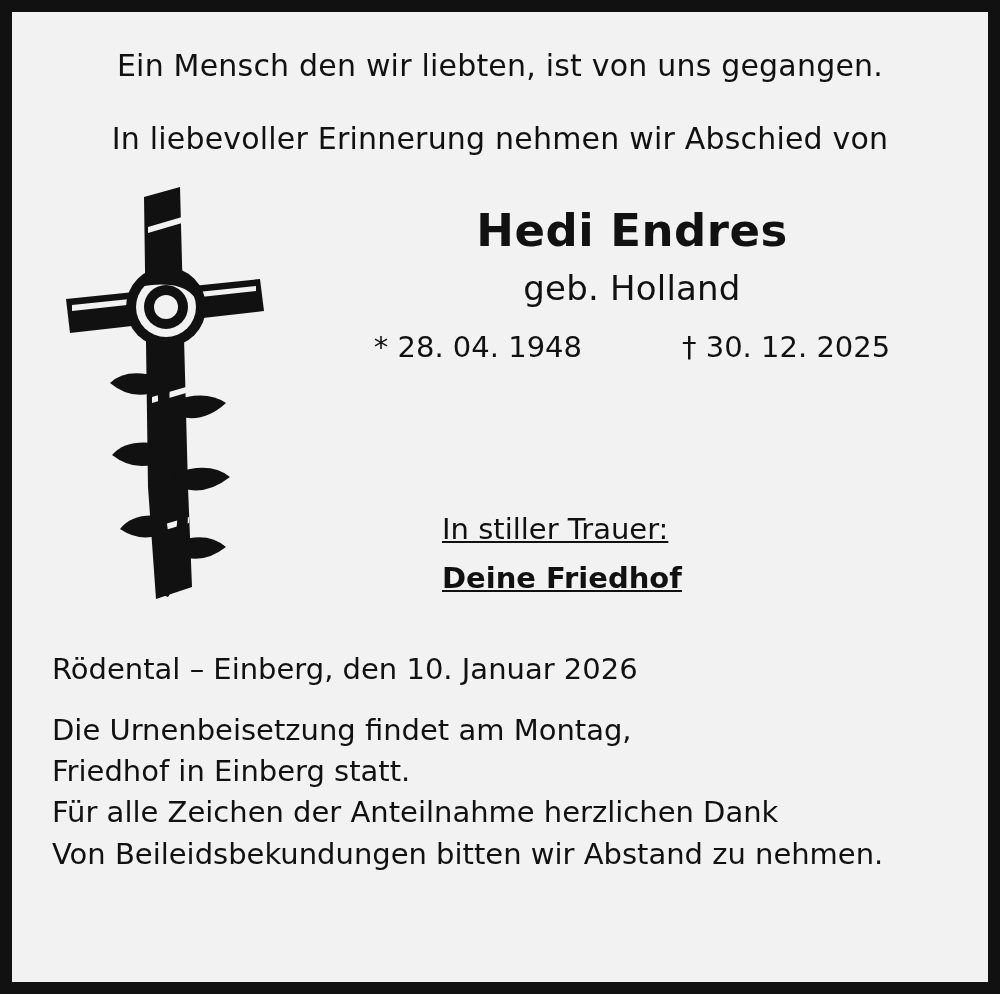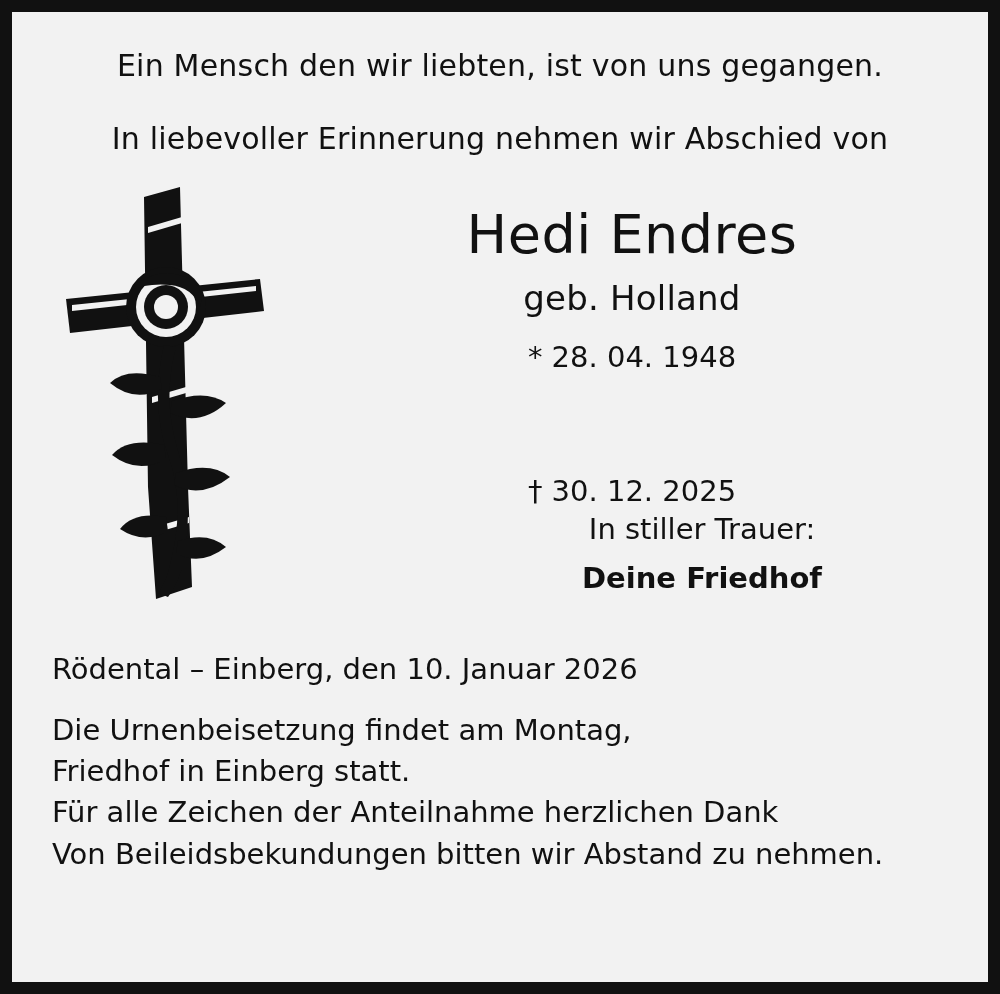--- a/index.html
+++ b/index.html
@@ -51,49 +51,48 @@
   }
   
   .name-block {
     position: absolute;
     left: 300px;
     top: 195px;
     width: 640px;
     text-align: center;
   }
   .name {
-    font-size: 54px;
-    font-weight: 400;
+    font-size: 45px;
+    font-weight: 700;
     line-height: 1.05;
     letter-spacing: 0.5px;
   }
   .maiden {
     margin-top: 14px;
     font-size: 34px;
     font-weight: normal;
     letter-spacing: 0.2px;
   }
   .dates {
     margin-top: 22px;
     font-size: 29px;
     display: flex;
     justify-content: center;
     gap: 100px;
-    flex-direction: column;
   }
   .dates span {
     white-space: nowrap;
   }
   
   .mourning {
     position: absolute;
     left: 430px;
     top: 500px;
     width: 520px;
-    text-align: center;
+    text-decoration: underline;
   }
   .mourning .intro {
     font-size: 29px;
   }
   .mourning .names {
     margin-top: 14px;
     font-size: 29px;
     font-weight: bold;
     line-height: 1.28;
   }

